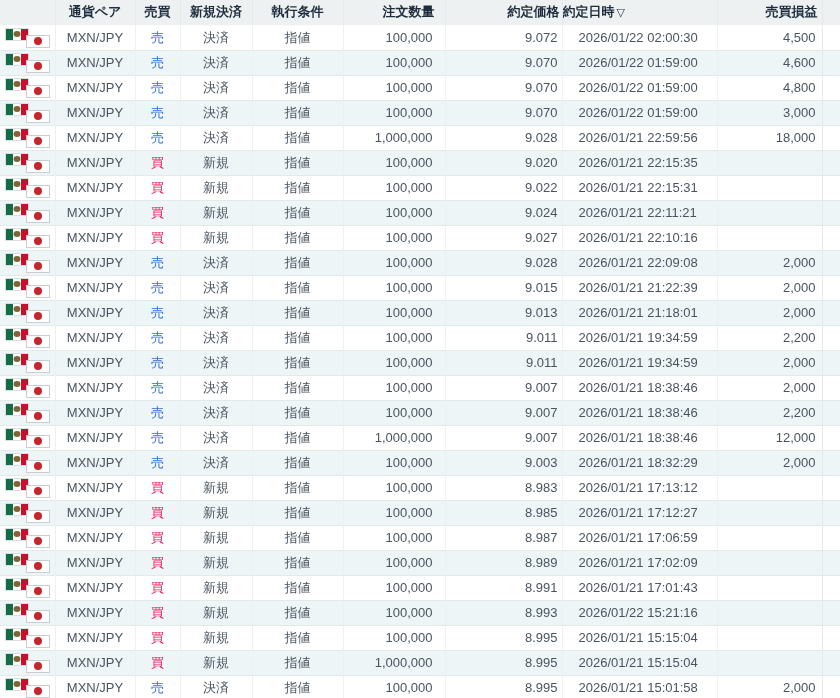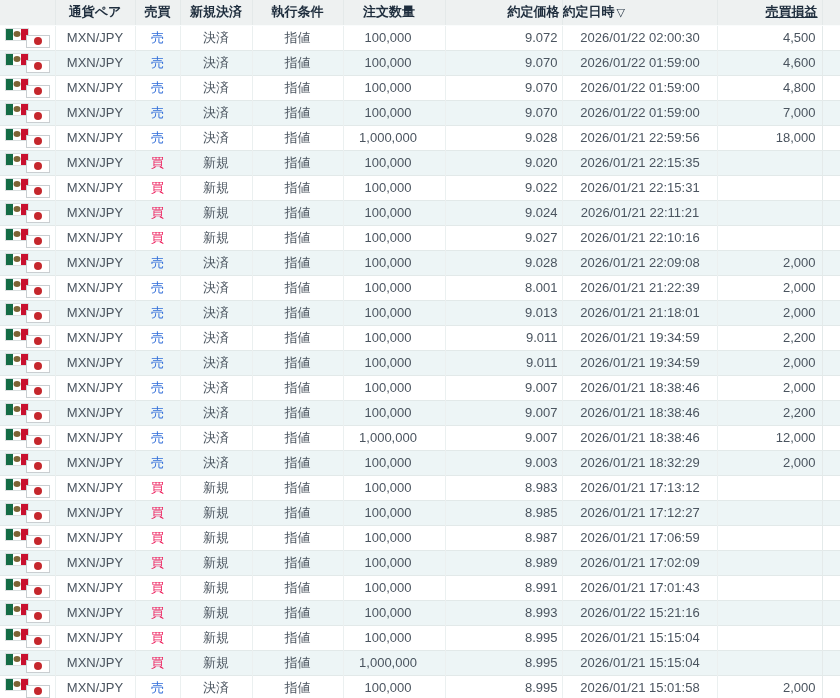--- a/index.html
+++ b/index.html
@@ -13,28 +13,28 @@
   .screen{width:840px;height:698px;overflow:hidden;background:#fff;}
   table{border-collapse:collapse;table-layout:fixed;width:840px;font-size:13px;color:var(--body_text);}
   th{height:25px;background:var(--header_bg);color:var(--header_text);font-weight:bold;
      font-size:13px;text-align:center;border-right:1px solid #e4e9e9;border-bottom:1px solid #fafcfc;
      white-space:nowrap;overflow:hidden;}
   th:last-child,td:last-child{border-right:none;}
   td{height:25px;border-top:1px solid var(--row_border);border-right:1px solid #ebf0f0;
      white-space:nowrap;overflow:hidden;vertical-align:middle;}
   tr.alt td{background:var(--row_alt_bg);}
   .c-pair,.c-side,.c-type,.c-cond{text-align:center;}
-  .c-qty{text-align:center;padding-right:12px;}
+  .c-qty{text-align:right;padding-right:12px;}
   th.c-qty{padding-right:10px;}
   .c-price{text-align:right;padding-right:4px;}
   th.c-price{padding-right:2px;}
-  .c-date{text-align:center;padding-left:1px;}
+  .c-date{text-align:left;padding-left:16px;}
   th.c-date{text-align:left;padding-left:0;}
   .c-pl{text-align:right;padding-right:6px;}
-  th.c-pl{padding-right:4px;text-decoration:underline;}
+  th.c-pl{padding-right:4px;}
   td.c-pl{border-right:1px solid #e4eaea;margin-top:21px;}
   td.c-fill,th.c-fill{border-right:none;}
   td.side-sell{color:var(--sell_text);}
   td.side-buy{color:var(--buy_text);}
   .sort-ind{font-size:11px;font-weight:normal;margin-left:2px;}
   
   .c-flag{padding-left:5px;}
   .flag-pair{position:relative;display:block;width:48px;height:22px;}
   .flag-mx{position:absolute;left:0;top:1px;width:24px;height:13px;display:block;
     background:linear-gradient(90deg,var(--flag_mexico_green) 0 33%,#fff 33% 67%,var(--flag_mexico_red) 67% 100%);
@@ -136,21 +136,21 @@
         <i class="flag-jp"></i>
       </span>
     </td>
     <td class="c-pair">MXN/JPY</td>
     <td class="c-side side-sell">売</td>
     <td class="c-type">決済</td>
     <td class="c-cond">指値</td>
     <td class="c-qty">100,000</td>
     <td class="c-price">9.070</td>
     <td class="c-date">2026/01/22 01:59:00</td>
-    <td class="c-pl">7,000</td>
+    <td class="c-pl">3,000</td>
     <td class="c-fill"></td>
   </tr>
         <tr>
     <td class="c-flag">
       <span class="flag-pair">
         <i class="flag-mx"></i>
         <i class="flag-jp"></i>
       </span>
     </td>
     <td class="c-pair">MXN/JPY</td>
@@ -253,21 +253,21 @@
       <span class="flag-pair">
         <i class="flag-mx"></i>
         <i class="flag-jp"></i>
       </span>
     </td>
     <td class="c-pair">MXN/JPY</td>
     <td class="c-side side-sell">売</td>
     <td class="c-type">決済</td>
     <td class="c-cond">指値</td>
     <td class="c-qty">100,000</td>
-    <td class="c-price">8.001</td>
+    <td class="c-price">9.015</td>
     <td class="c-date">2026/01/21 21:22:39</td>
     <td class="c-pl">2,000</td>
     <td class="c-fill"></td>
   </tr>
         <tr class="alt">
     <td class="c-flag">
       <span class="flag-pair">
         <i class="flag-mx"></i>
         <i class="flag-jp"></i>
       </span>

